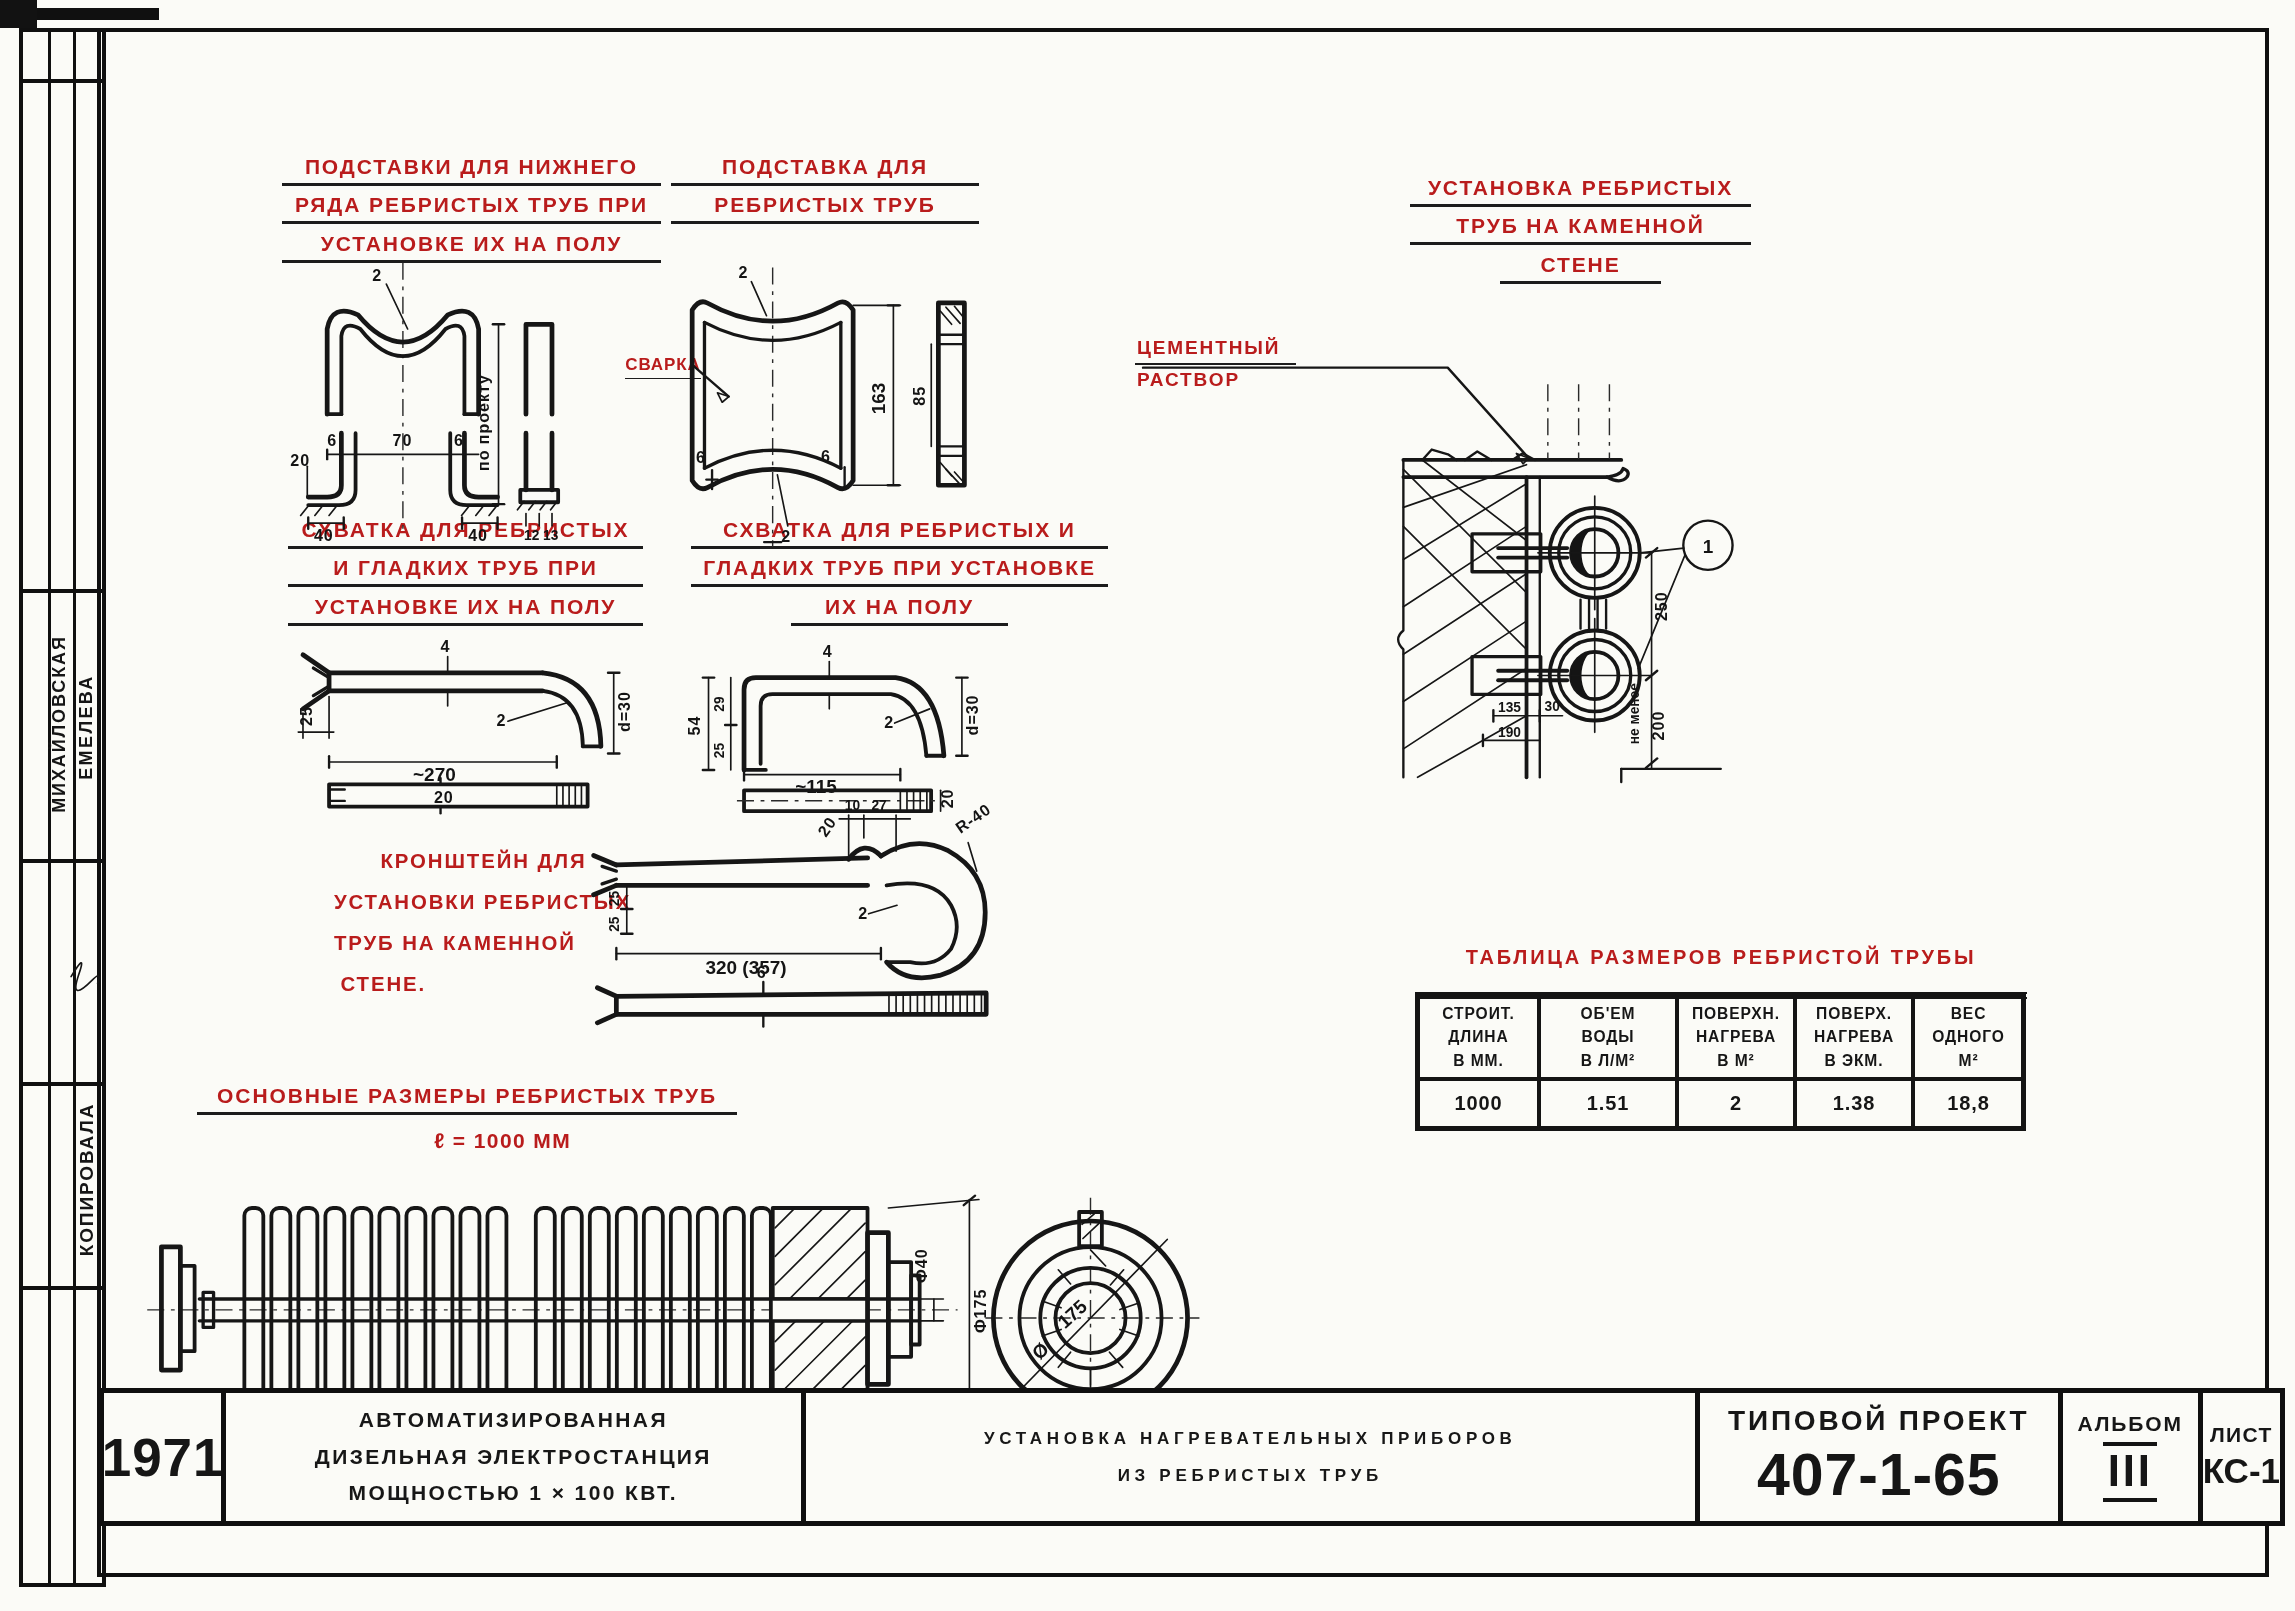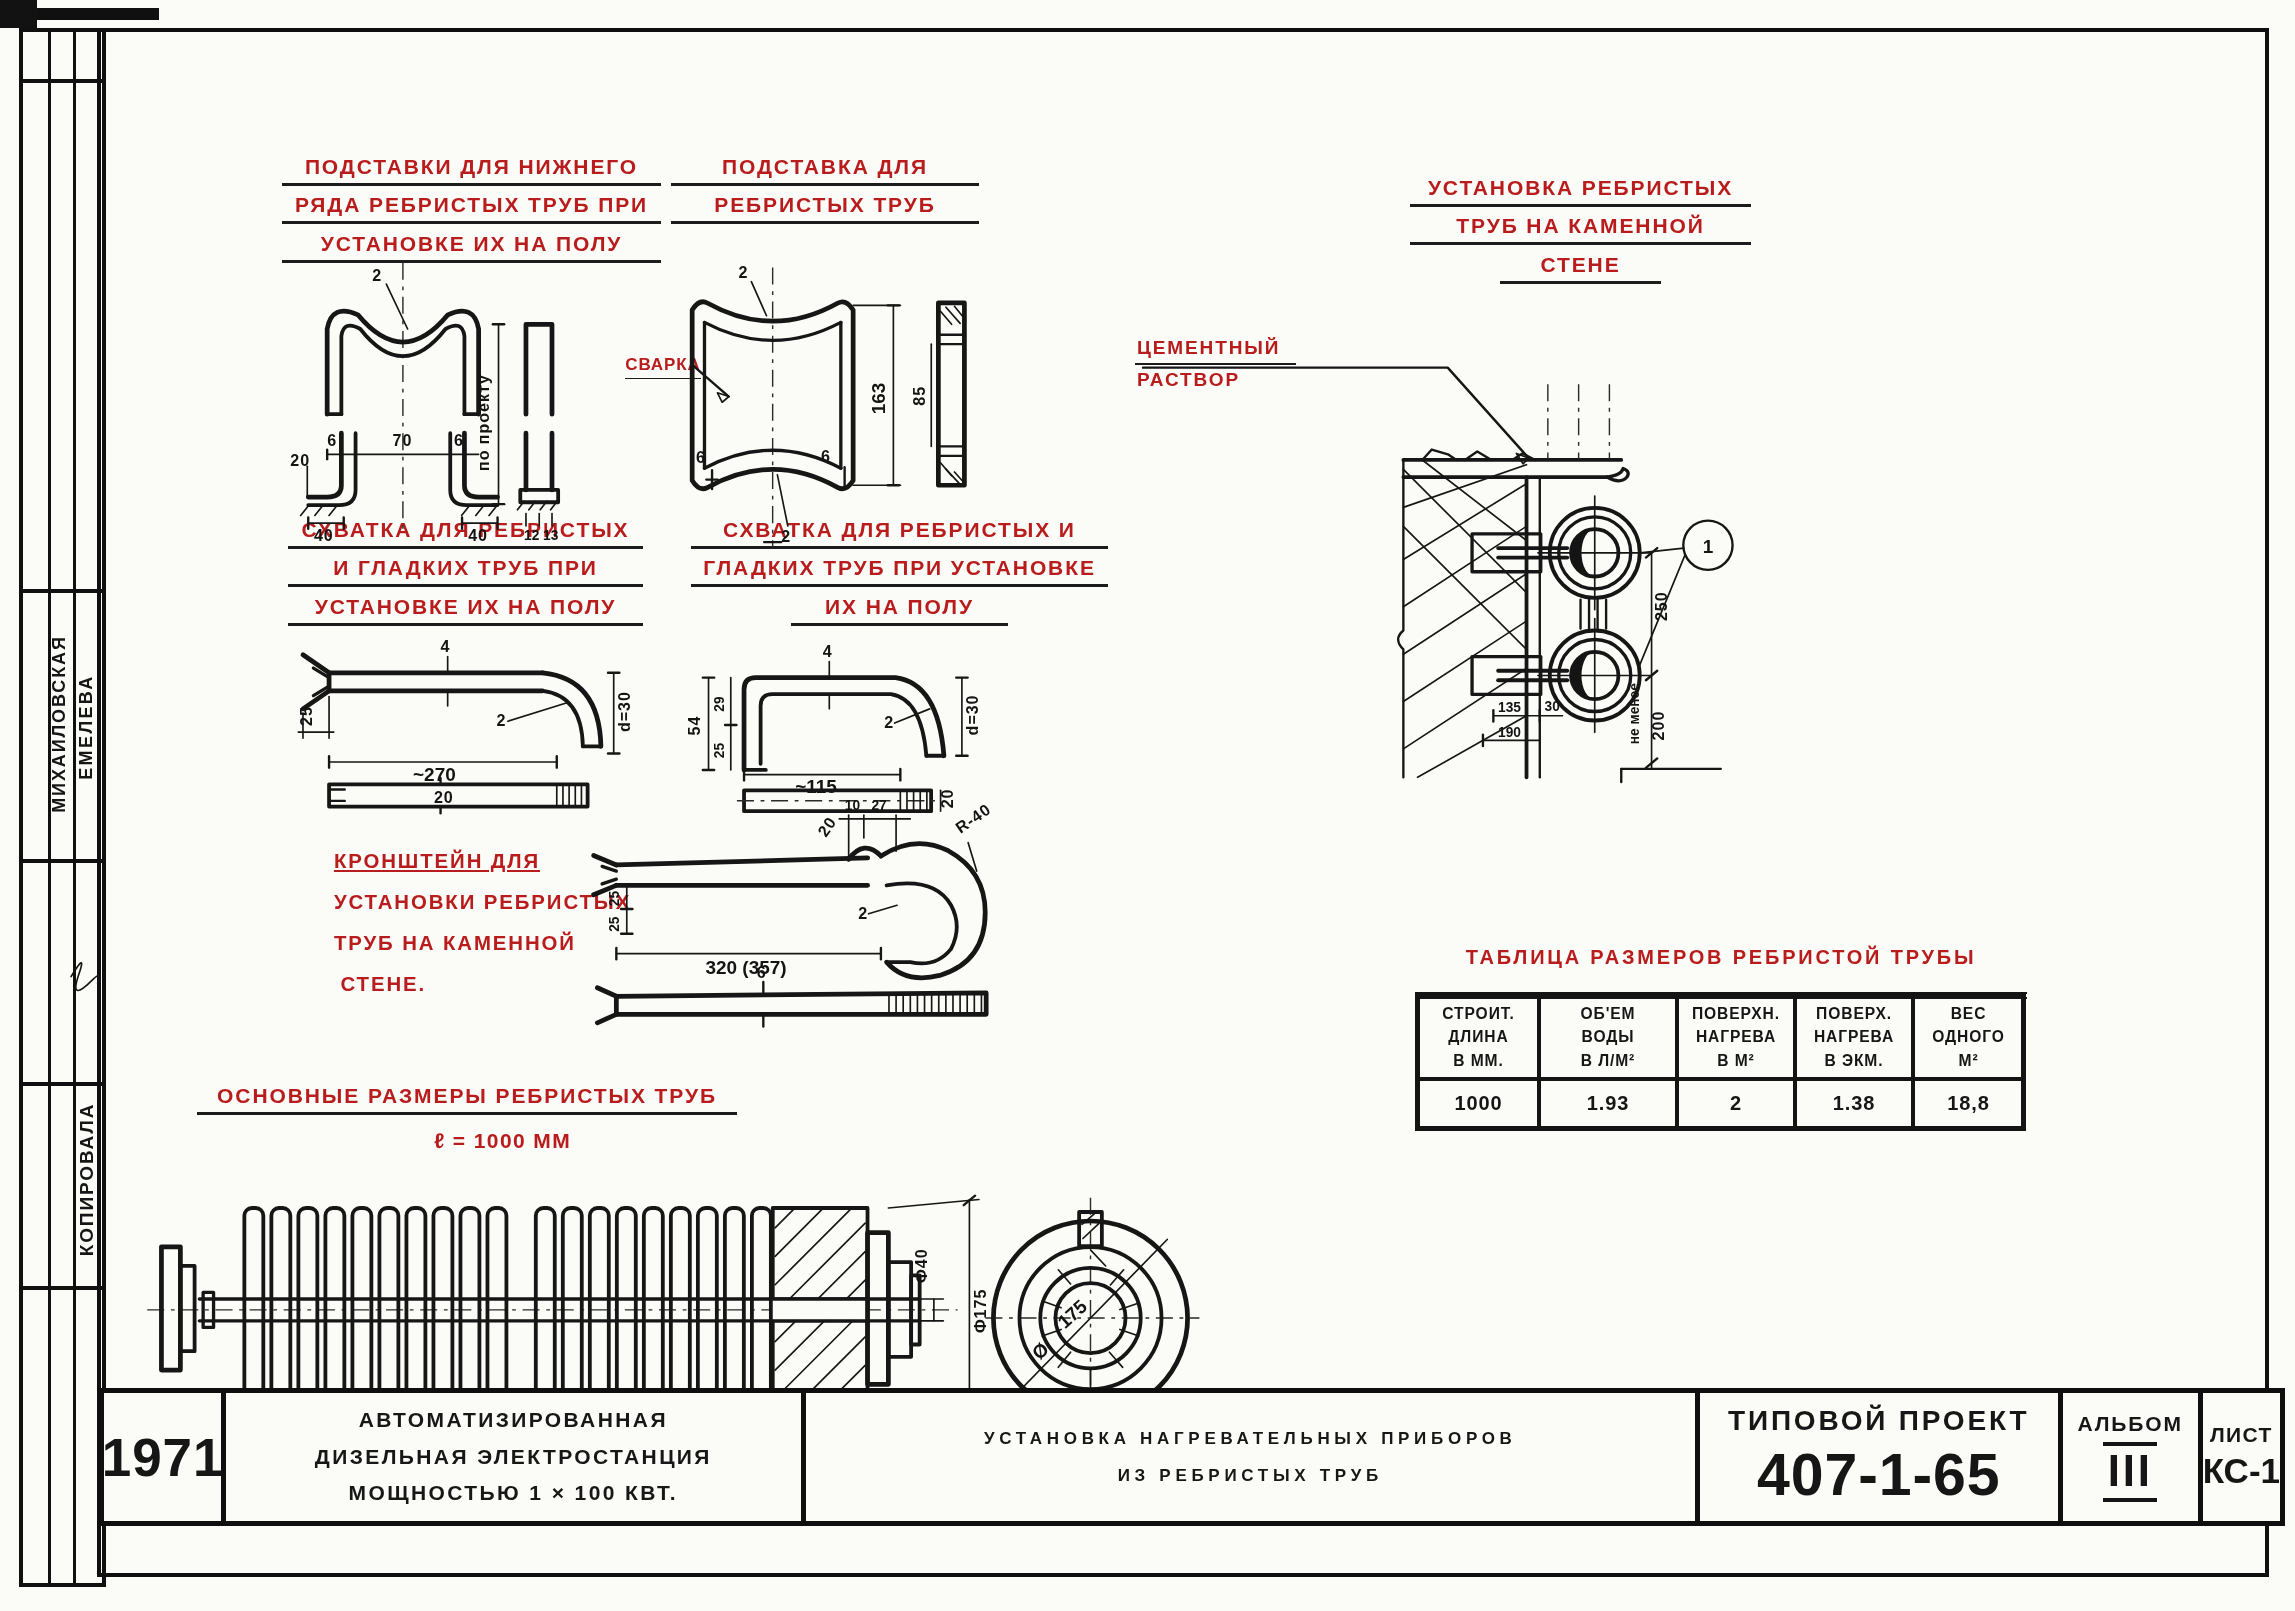--- a/index.html
+++ b/index.html
@@ -76,21 +76,21 @@
     <span class="ln">установке их на полу</span>
   </div>
 
   <div class="abs ttl t46" style="left:691px;top:518px;width:417px;">
     <span class="ln">Схватка для ребристых и</span>
     <span class="ln">гладких труб при установке</span>
     <span class="ln" style="margin:0 100px;">их на полу</span>
   </div>
 
   <div class="abs ttl" style="left:332px;top:845px;width:303px;font-size:20.4px;line-height:1.65;letter-spacing:1.9px;">
-    <span class="lnn" style="text-align:left;text-decoration:underline;">Кронштейн для</span>
+    <span class="lnn" style="text-align:center;">Кронштейн для</span>
     <span class="lnn" style="text-align:left;">установки ребристых</span>
     <span class="lnn" style="text-align:left;">труб на каменной</span>
     <span class="lnn" style="text-align:left;padding-left:8.5px;">стене.</span>
   </div>
 
   <div class="abs ttl t46" style="left:197px;top:1084px;width:540px;">
     <span class="ln">Основные размеры ребристых труб</span>
   </div>
   <div class="abs ttl" style="left:417px;top:1129px;width:171px;font-size:21px;letter-spacing:1.4px;text-align:center;">ℓ = 1000 мм</div>
 
@@ -628,21 +628,21 @@
       <span>Поверх.</span>
       <span>нагрева</span>
       <span>в экм.</span>
     </div>
     <div class="hc">
       <span>Вес</span>
       <span>одного</span>
       <span>м²</span>
     </div>
     <div class="vc">1000</div>
-    <div class="vc">1.93</div>
+    <div class="vc">1.51</div>
     <div class="vc">2</div>
     <div class="vc">1.38</div>
     <div class="vc">18,8</div>
   </div>
 
   <div class="tb" style="left:87px;top:1388px;width:2176px;height:128px;margin-left:12px;">
     <div class="cell" style="width:117px;">
       <span style="font-size:53px;font-weight:bold;letter-spacing:0.9px;">1971</span>
     </div>
     <div class="cell" style="width:583px;">

